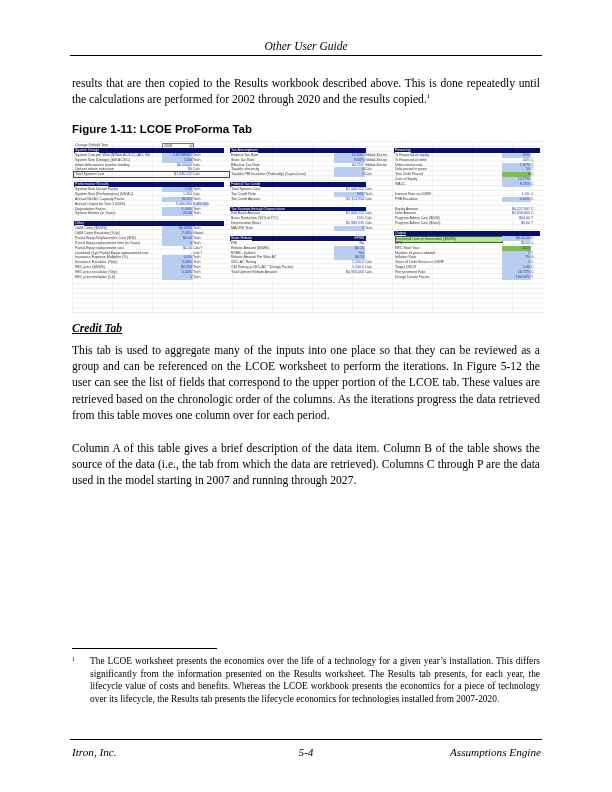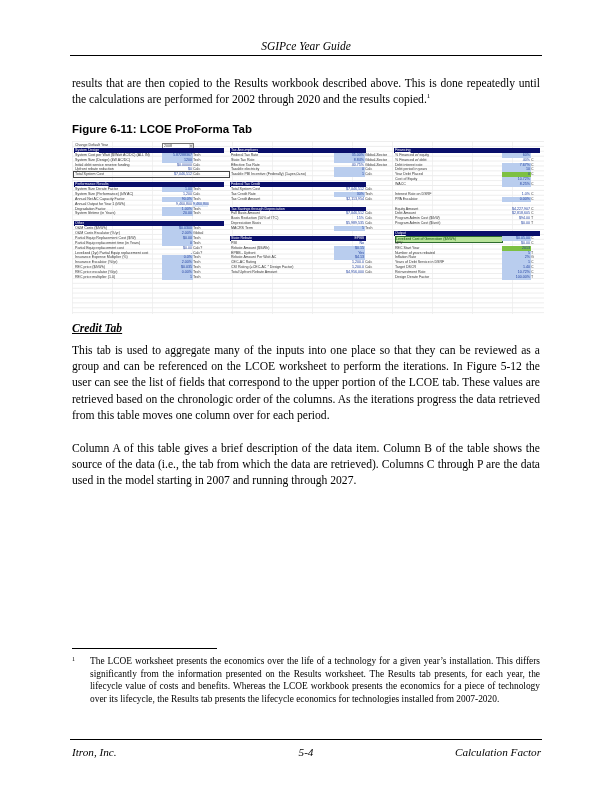--- a/index.html
+++ b/index.html
@@ -42,26 +42,26 @@
   .footnote .fn-text { margin-left: 18px; text-align: justify; }
   .footer-rule { position: absolute; left: 70px; width: 472px; top: 739px; border-top: 1.3px solid #000; }
   .footer { position: absolute; top: 746px; font-style: italic; font-size: 11.2px; }
   .footer.left { left: 72px; text-align: center; }
   .footer.center { left: 0; width: 612px; text-align: center; }
   .footer.right { right: 71px; }
 </style>
 </head>
 <body>
 
-<div class="header-title">SGIPce Year Guide</div>
+<div class="header-title">Other User Guide</div>
 <div class="header-rule"></div>
 
 <div class="body-text p1"><span>results that are then copied to the Results workbook described above.  This is done repeatedly until the calculations are performed for 2002 through 2020 and the results copied.</span><sup>1</sup></div>
 
-<div class="fig-caption">Figure 6-11:  LCOE ProForma Tab</div>
+<div class="fig-caption">Figure 1-11:  LCOE ProForma Tab</div>
 
 <div class="figure">
   <div class="grid-bg"></div>
   <div class="panel" id="left-panel" style="left:2px; top:2px; width:155px;">
       <div class="row">
         <span class="lbl">Change Default Year</span>
         <div class="dropdown" style="left: 88px; top: 0.4px; width: 30px;"><span style="padding-left: 1px;">2008</span><span class="arrow">▾</span></div>
       </div>
       <div class="row hdr" style="width: 150px;">
         <span class="lbl">System Design</span>
@@ -441,13 +441,13 @@
 
 <div class="fn-rule"></div>
 <div class="footnote">
   <span class="mark">1</span>
   <div class="fn-text">The LCOE worksheet presents the economics over the life of a technology for a given year’s installation.  This differs significantly from the information presented on the Results worksheet.  The Results tab presents, for each year, the lifecycle value of costs and benefits.  Whereas the LCOE workbook presents the economics for a piece of technology over its lifecycle, the Results tab presents the lifecycle economics for technologies installed from 2007-2020.</div>
 </div>
 
 <div class="footer-rule"></div>
 <div class="footer left">Itron, Inc.</div>
 <div class="footer center">5-4</div>
-<div class="footer right">Calculation Factor</div>
+<div class="footer right">Assumptions Engine</div>
 
 </body></html>

